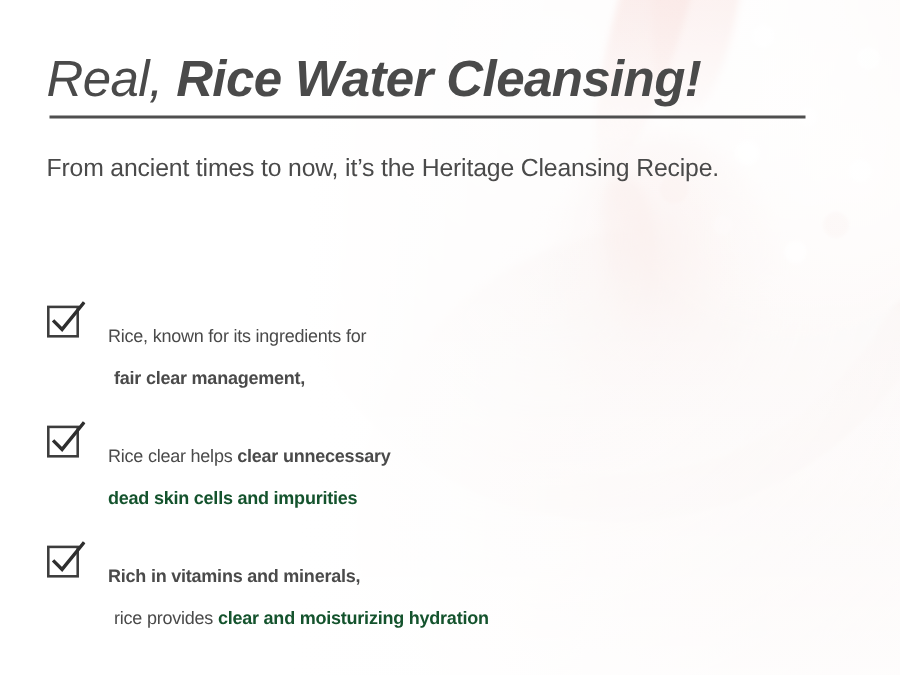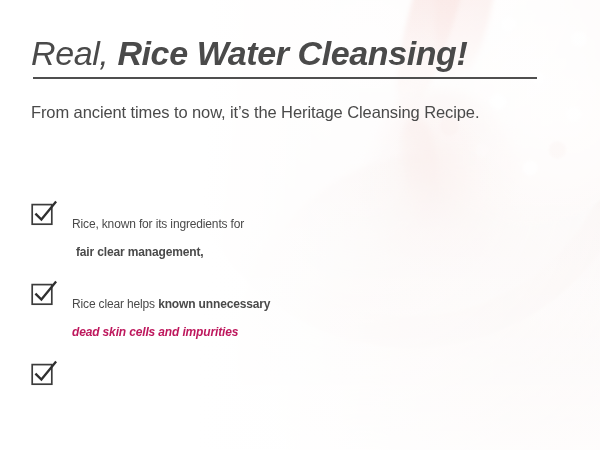--- a/index.html
+++ b/index.html
@@ -217,21 +217,21 @@
     font-size: 12px;
     line-height: 28px;
     color: #4a4a4a;
     letter-spacing: -0.15px;
     margin-top: 16px;
   }
   .bullet-text .line { white-space: nowrap; }
   .bullet-text .line.indent { padding-left: 4px; }
   .t-reg  { font-weight: 400; }
   .t-bold { font-weight: 700; }
-  .t-pink { font-weight: 700; color: #be185d; font-style: italic; }
+  .t-pink { font-weight: 700; color: #14532d; }
 </style>
 </head>
 <body>
 
 <div id="banner">
 
   <div id="bg-photo">
     <div class="bg-base"></div>
     <div class="bowl-outer"></div>
     <div class="bowl-inner"></div>
@@ -271,29 +271,33 @@
       </div>
 
       <div class="bullet">
         <span class="checkbox">
           <svg width="26" height="26" viewBox="0 0 26 26" aria-hidden="true">
             <rect x="1.2" y="4.6" width="19.6" height="19.6" fill="none" stroke="#3c3c3c" stroke-width="1.7"></rect>
             <path d="M5.2 14.4 L10.4 19.6 L24.4 2.4" fill="none" stroke="#2f2f2f" stroke-width="2.3" stroke-linecap="square" stroke-linejoin="miter"></path>
           </svg>
         </span>
         <div class="bullet-text">
-          <div class="line"><span class="t-reg">Rice clear helps </span><span class="t-bold">known unnecessary</span></div>
+          <div class="line"><span class="t-reg">Rice clear helps </span><span class="t-bold">clear unnecessary</span></div>
           <div class="line"><span class="t-pink">dead skin cells and impurities</span></div>
         </div>
       </div>
 
       <div class="bullet">
         <span class="checkbox">
           <svg width="26" height="26" viewBox="0 0 26 26" aria-hidden="true">
             <rect x="1.2" y="4.6" width="19.6" height="19.6" fill="none" stroke="#3c3c3c" stroke-width="1.7"></rect>
             <path d="M5.2 14.4 L10.4 19.6 L24.4 2.4" fill="none" stroke="#2f2f2f" stroke-width="2.3" stroke-linecap="square" stroke-linejoin="miter"></path>
           </svg>
         </span>
+        <div class="bullet-text">
+          <div class="line"><span class="t-bold">Rich in vitamins and minerals,</span></div>
+          <div class="line indent"><span class="t-reg">rice provides </span><span class="t-pink">clear and moisturizing hydration</span></div>
+        </div>
       </div>
 
     </div>
   </div>
 </div>
 
 </body></html>

